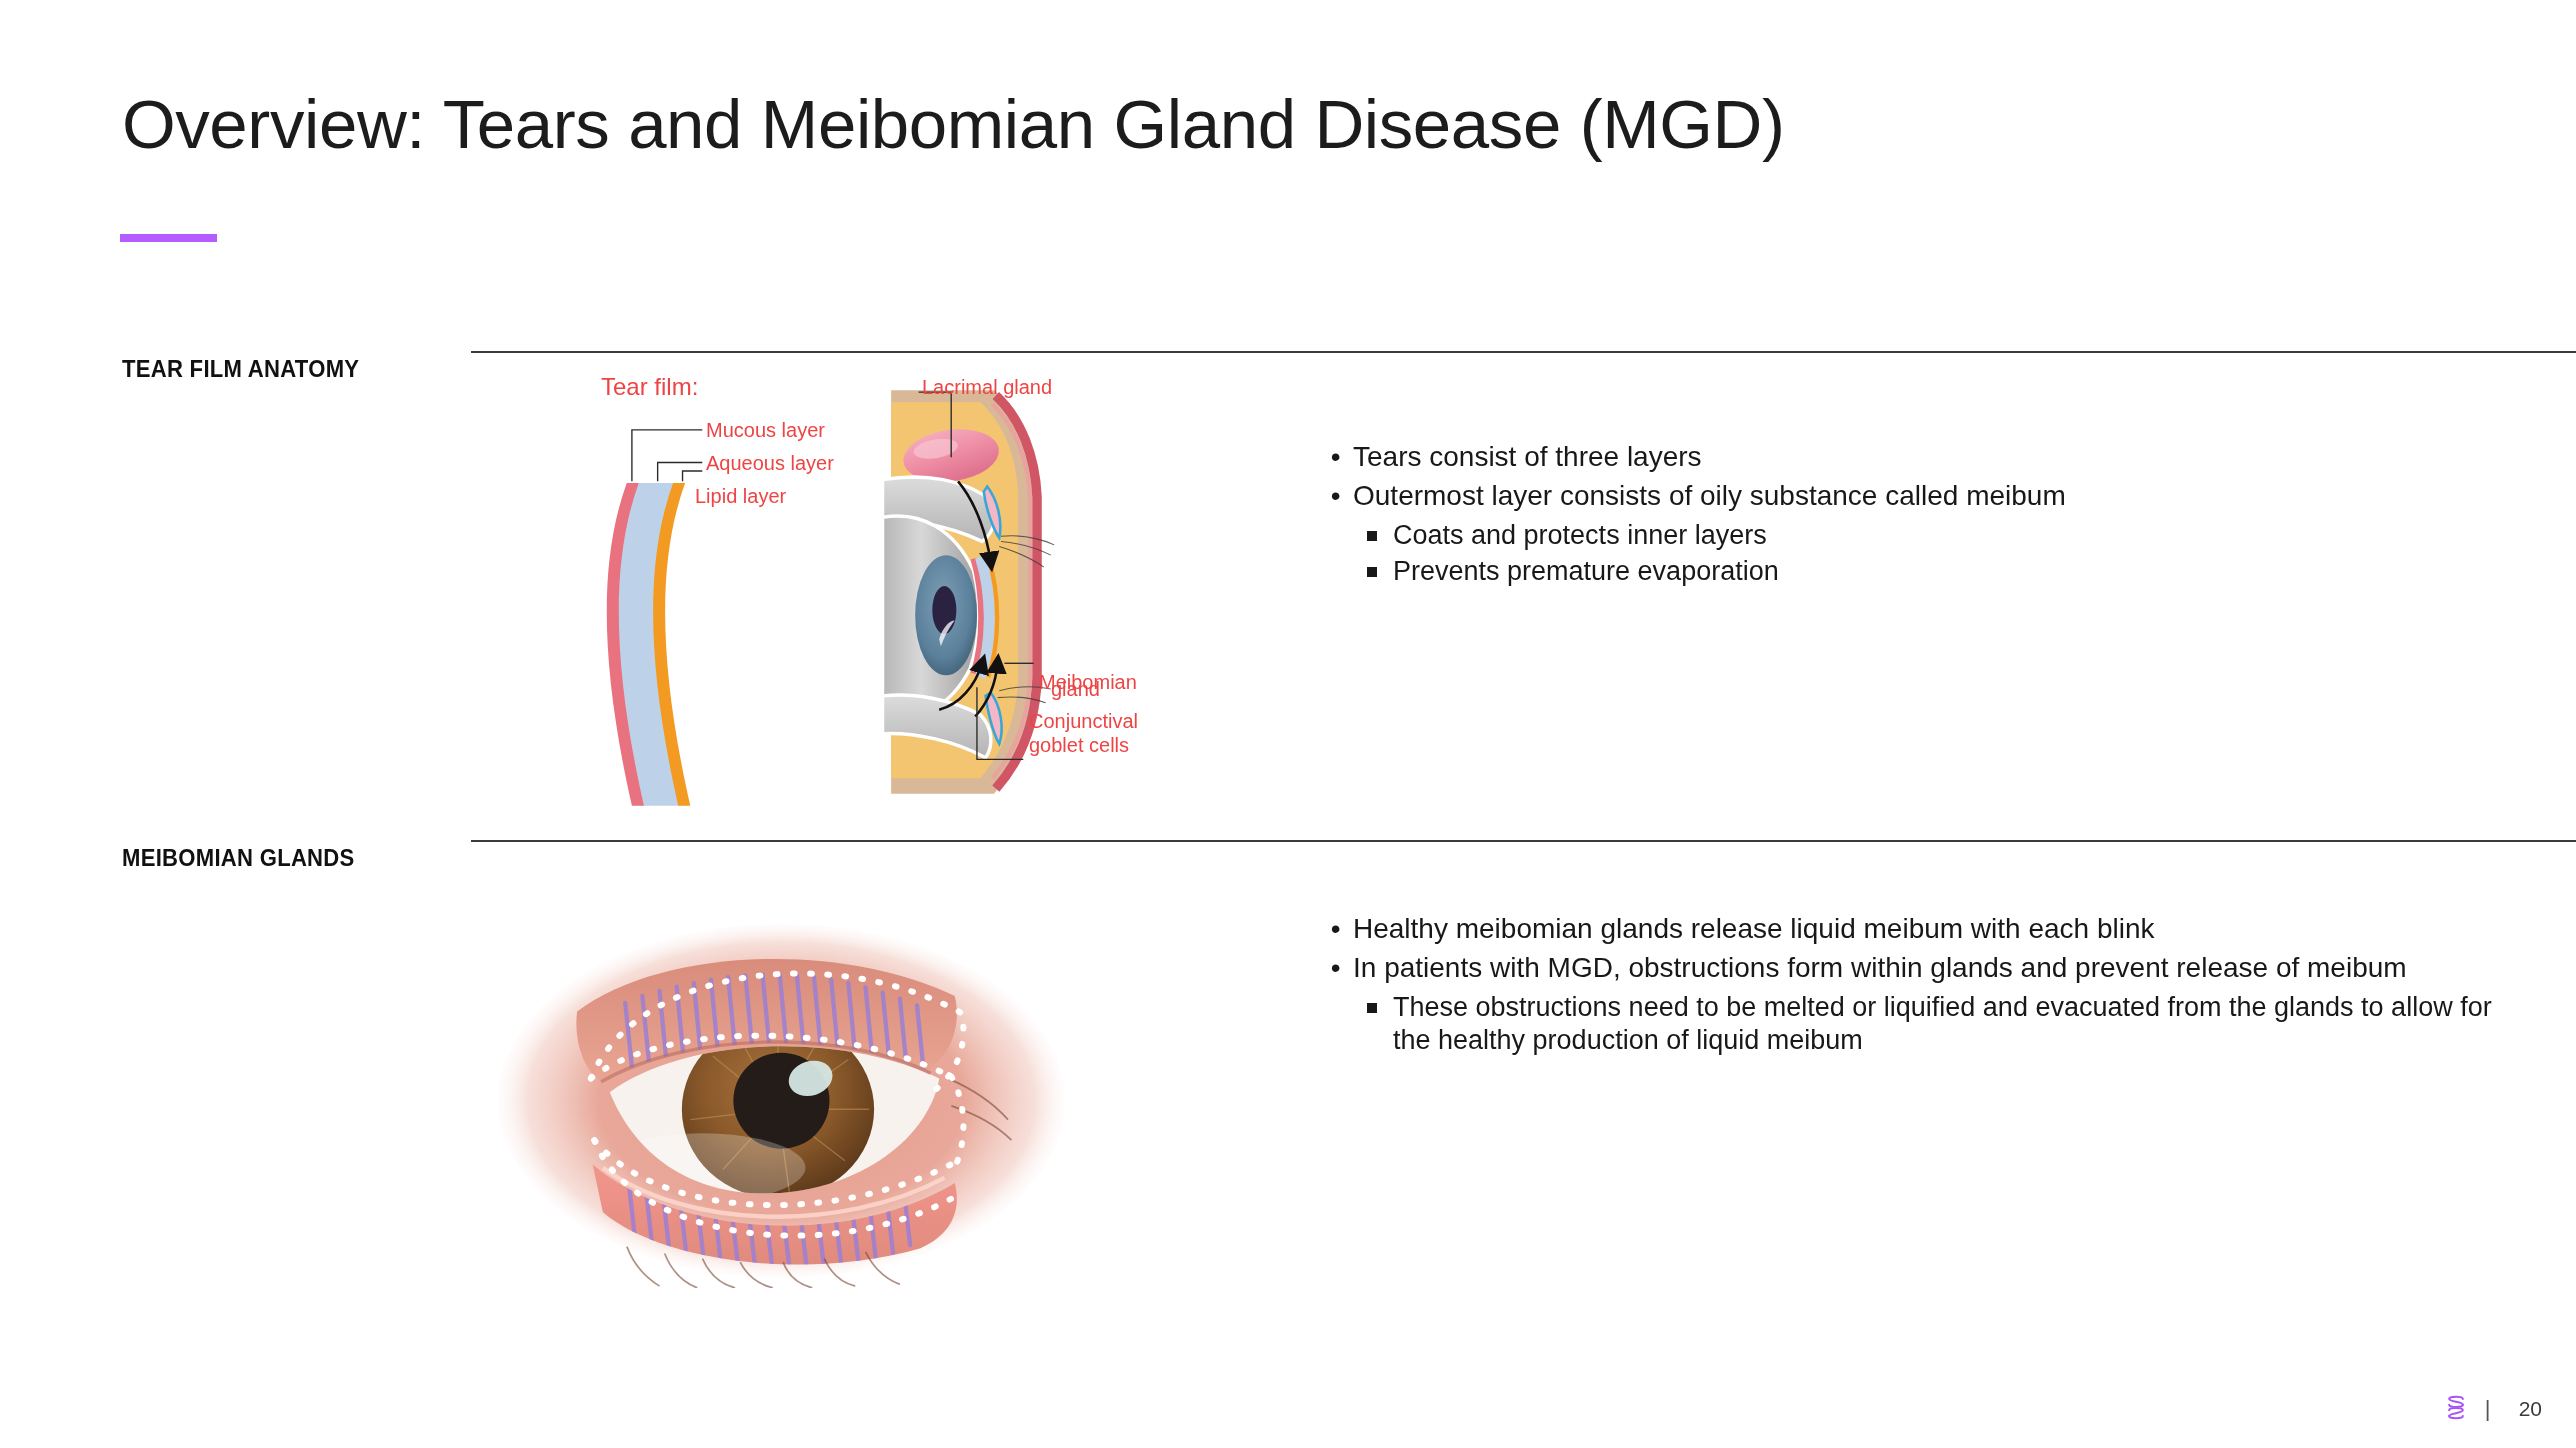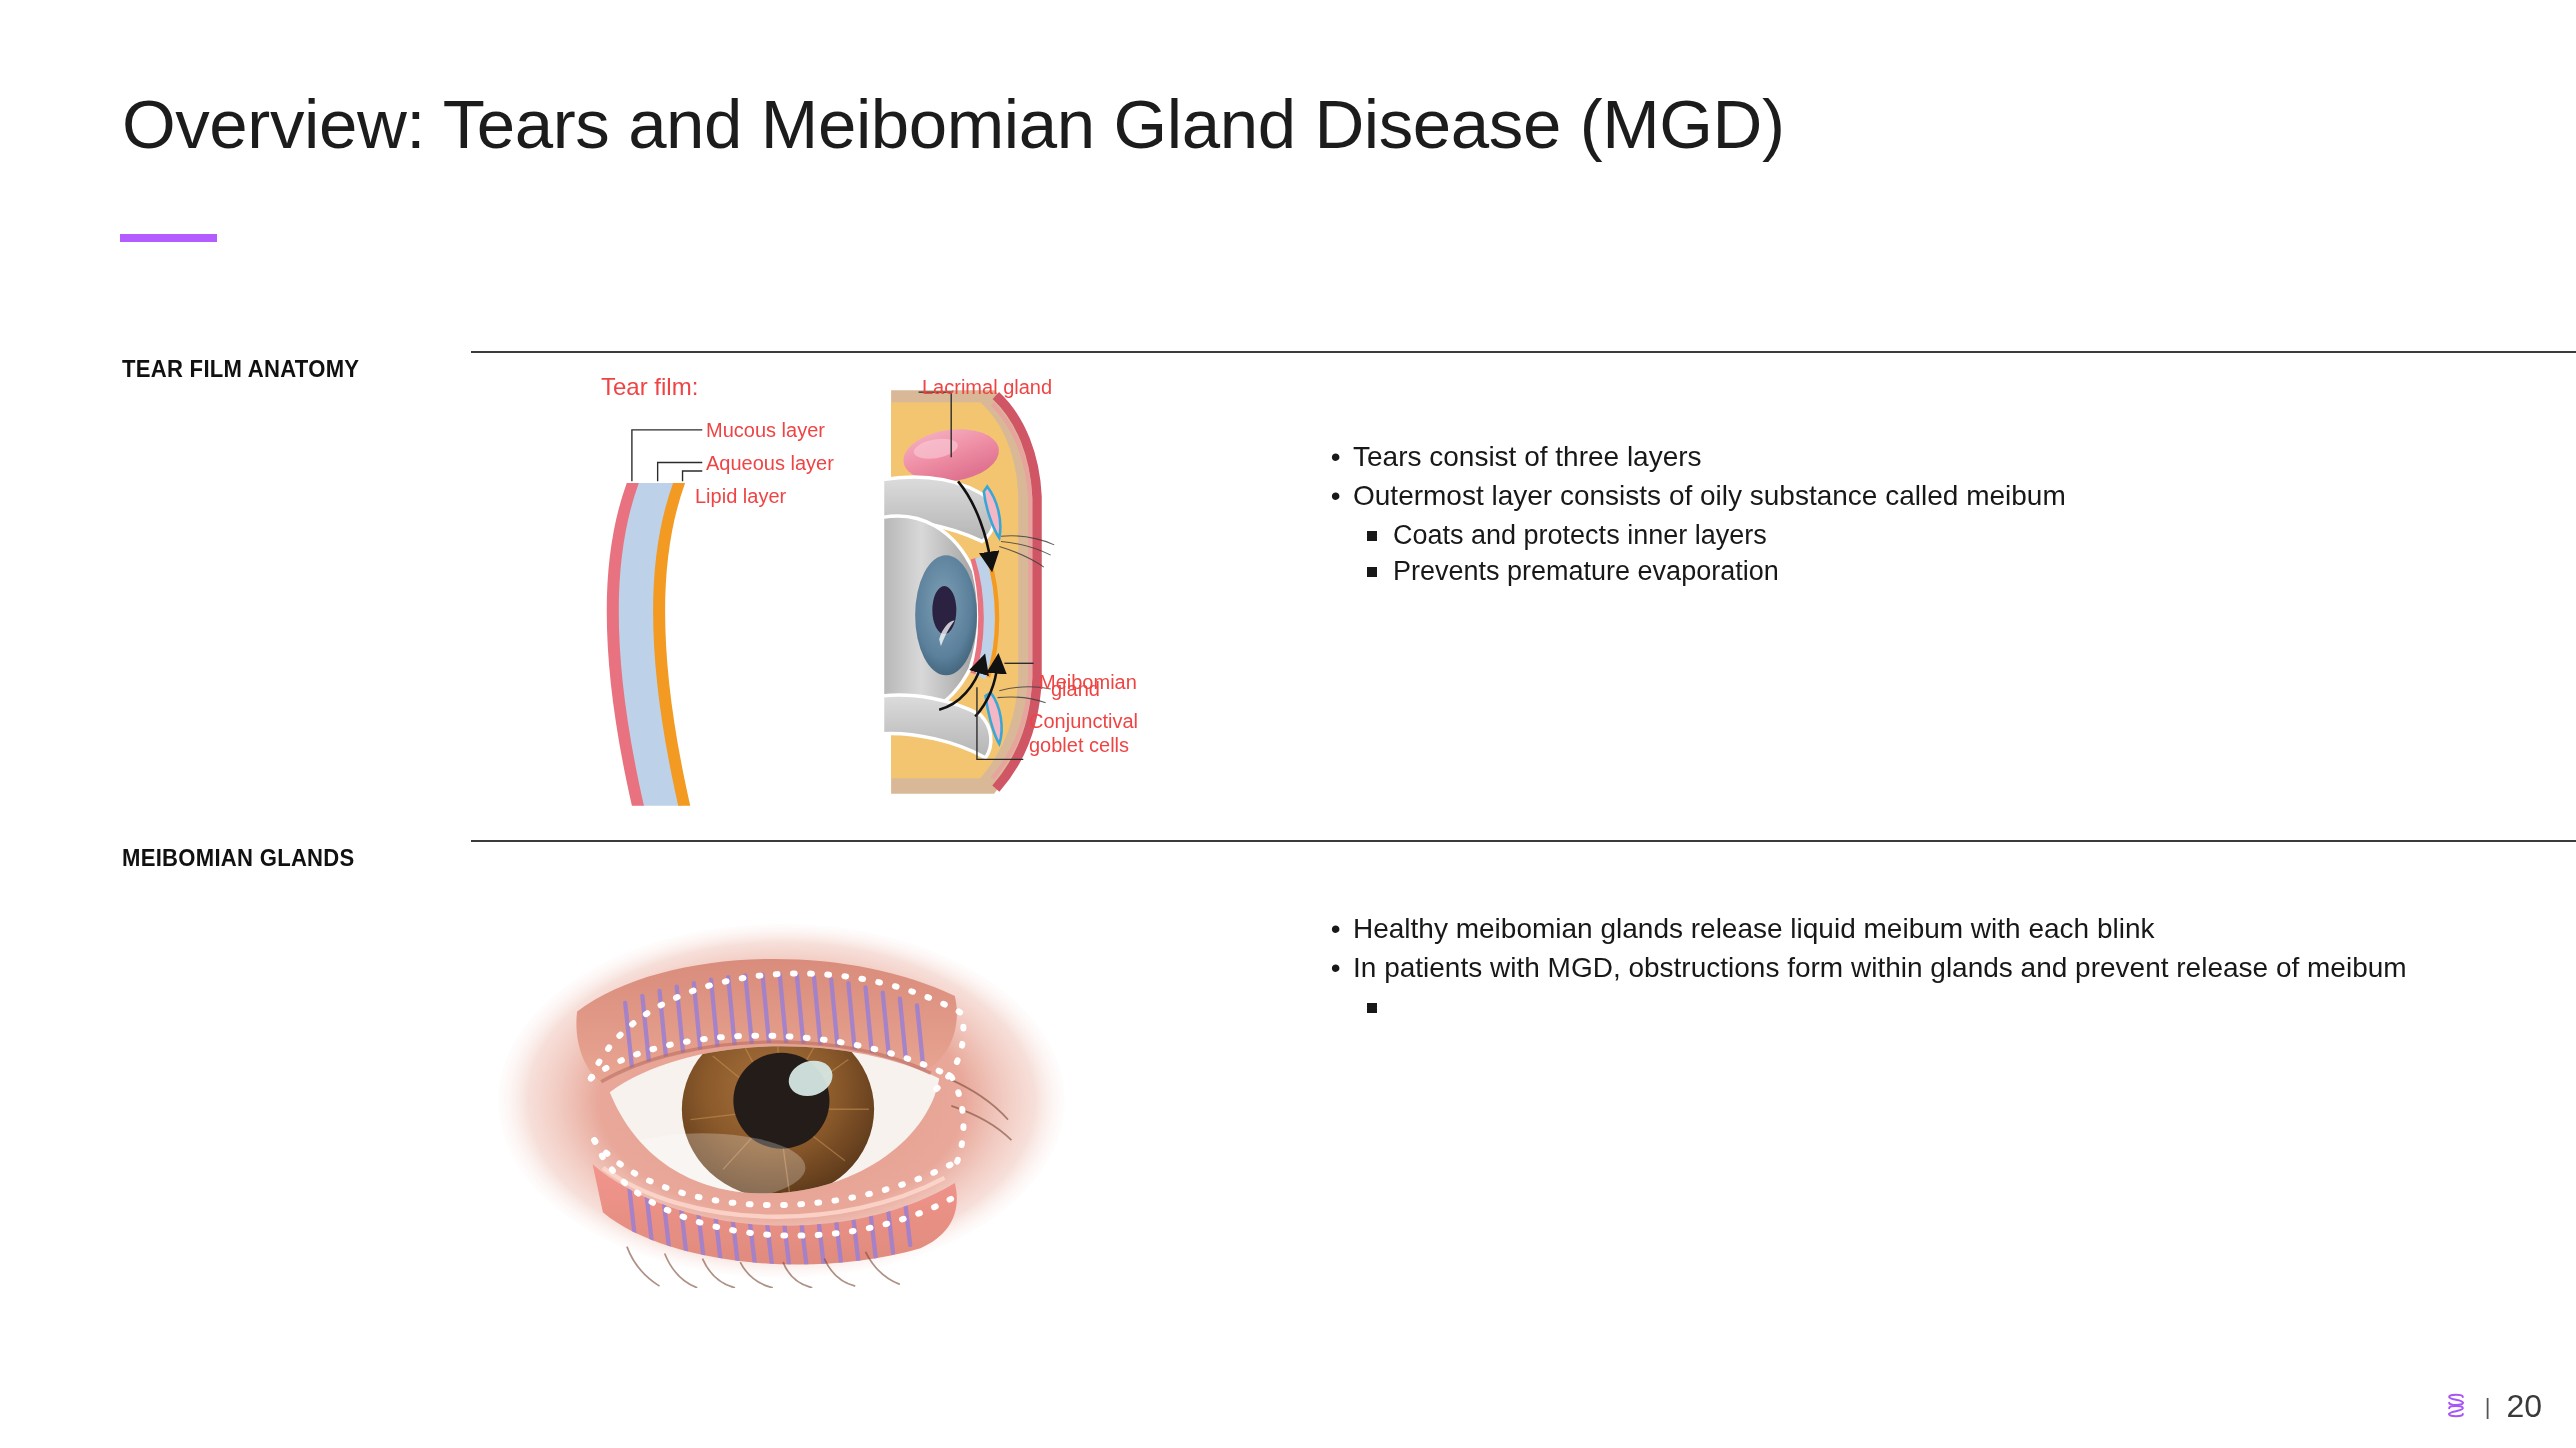--- a/index.html
+++ b/index.html
@@ -131,21 +131,21 @@
     bottom: 24px;
     display: flex;
     align-items: center;
     gap: 15.5px;
   }
   #footer-sep {
     font-size: 22px;
     color: #555;
   }
   #page-number {
-    font-size: 32px;
+    font-size: 21px;
     color: #3a3a3a;
     min-width: 36px;
     text-align: right;
   }
 </style>
 </head>
 <body>
 
 <div id="slide-title">Overview: Tears and Meibomian Gland Disease (MGD)</div>
 <div id="title-accent"></div>
@@ -453,20 +453,21 @@
     <span class="dot">•</span>
     <span>In patients with MGD, obstructions form within glands and prevent release of meibum</span>
   </div>
 
   <div class="bullet-l2">
     <span class="sq"></span>
   </div>
 
   <div class="bullet-l2">
     <span class="sq"></span>
+    <span>These obstructions need to be melted or liquified and evacuated from the glands to allow for the healthy production of liquid meibum</span>
   </div>
 </div>
 
 <div id="footer">
   <span>
     <svg width="26" height="29" viewBox="0 0 30 34">
       <g fill="none" stroke="#a855f7" stroke-width="2.4" stroke-linecap="round">
         <path d="M 23 7 C 23 3.6, 7 3.6, 7 7 C 7 10.4, 23 10.4, 23 13.8"></path>
         <path d="M 23 13.8 C 23 17.2, 7 17.2, 7 13.8"></path>
         <path d="M 7 20.2 C 7 16.8, 23 16.8, 23 20.2 C 23 23.6, 7 23.6, 7 27"></path>

